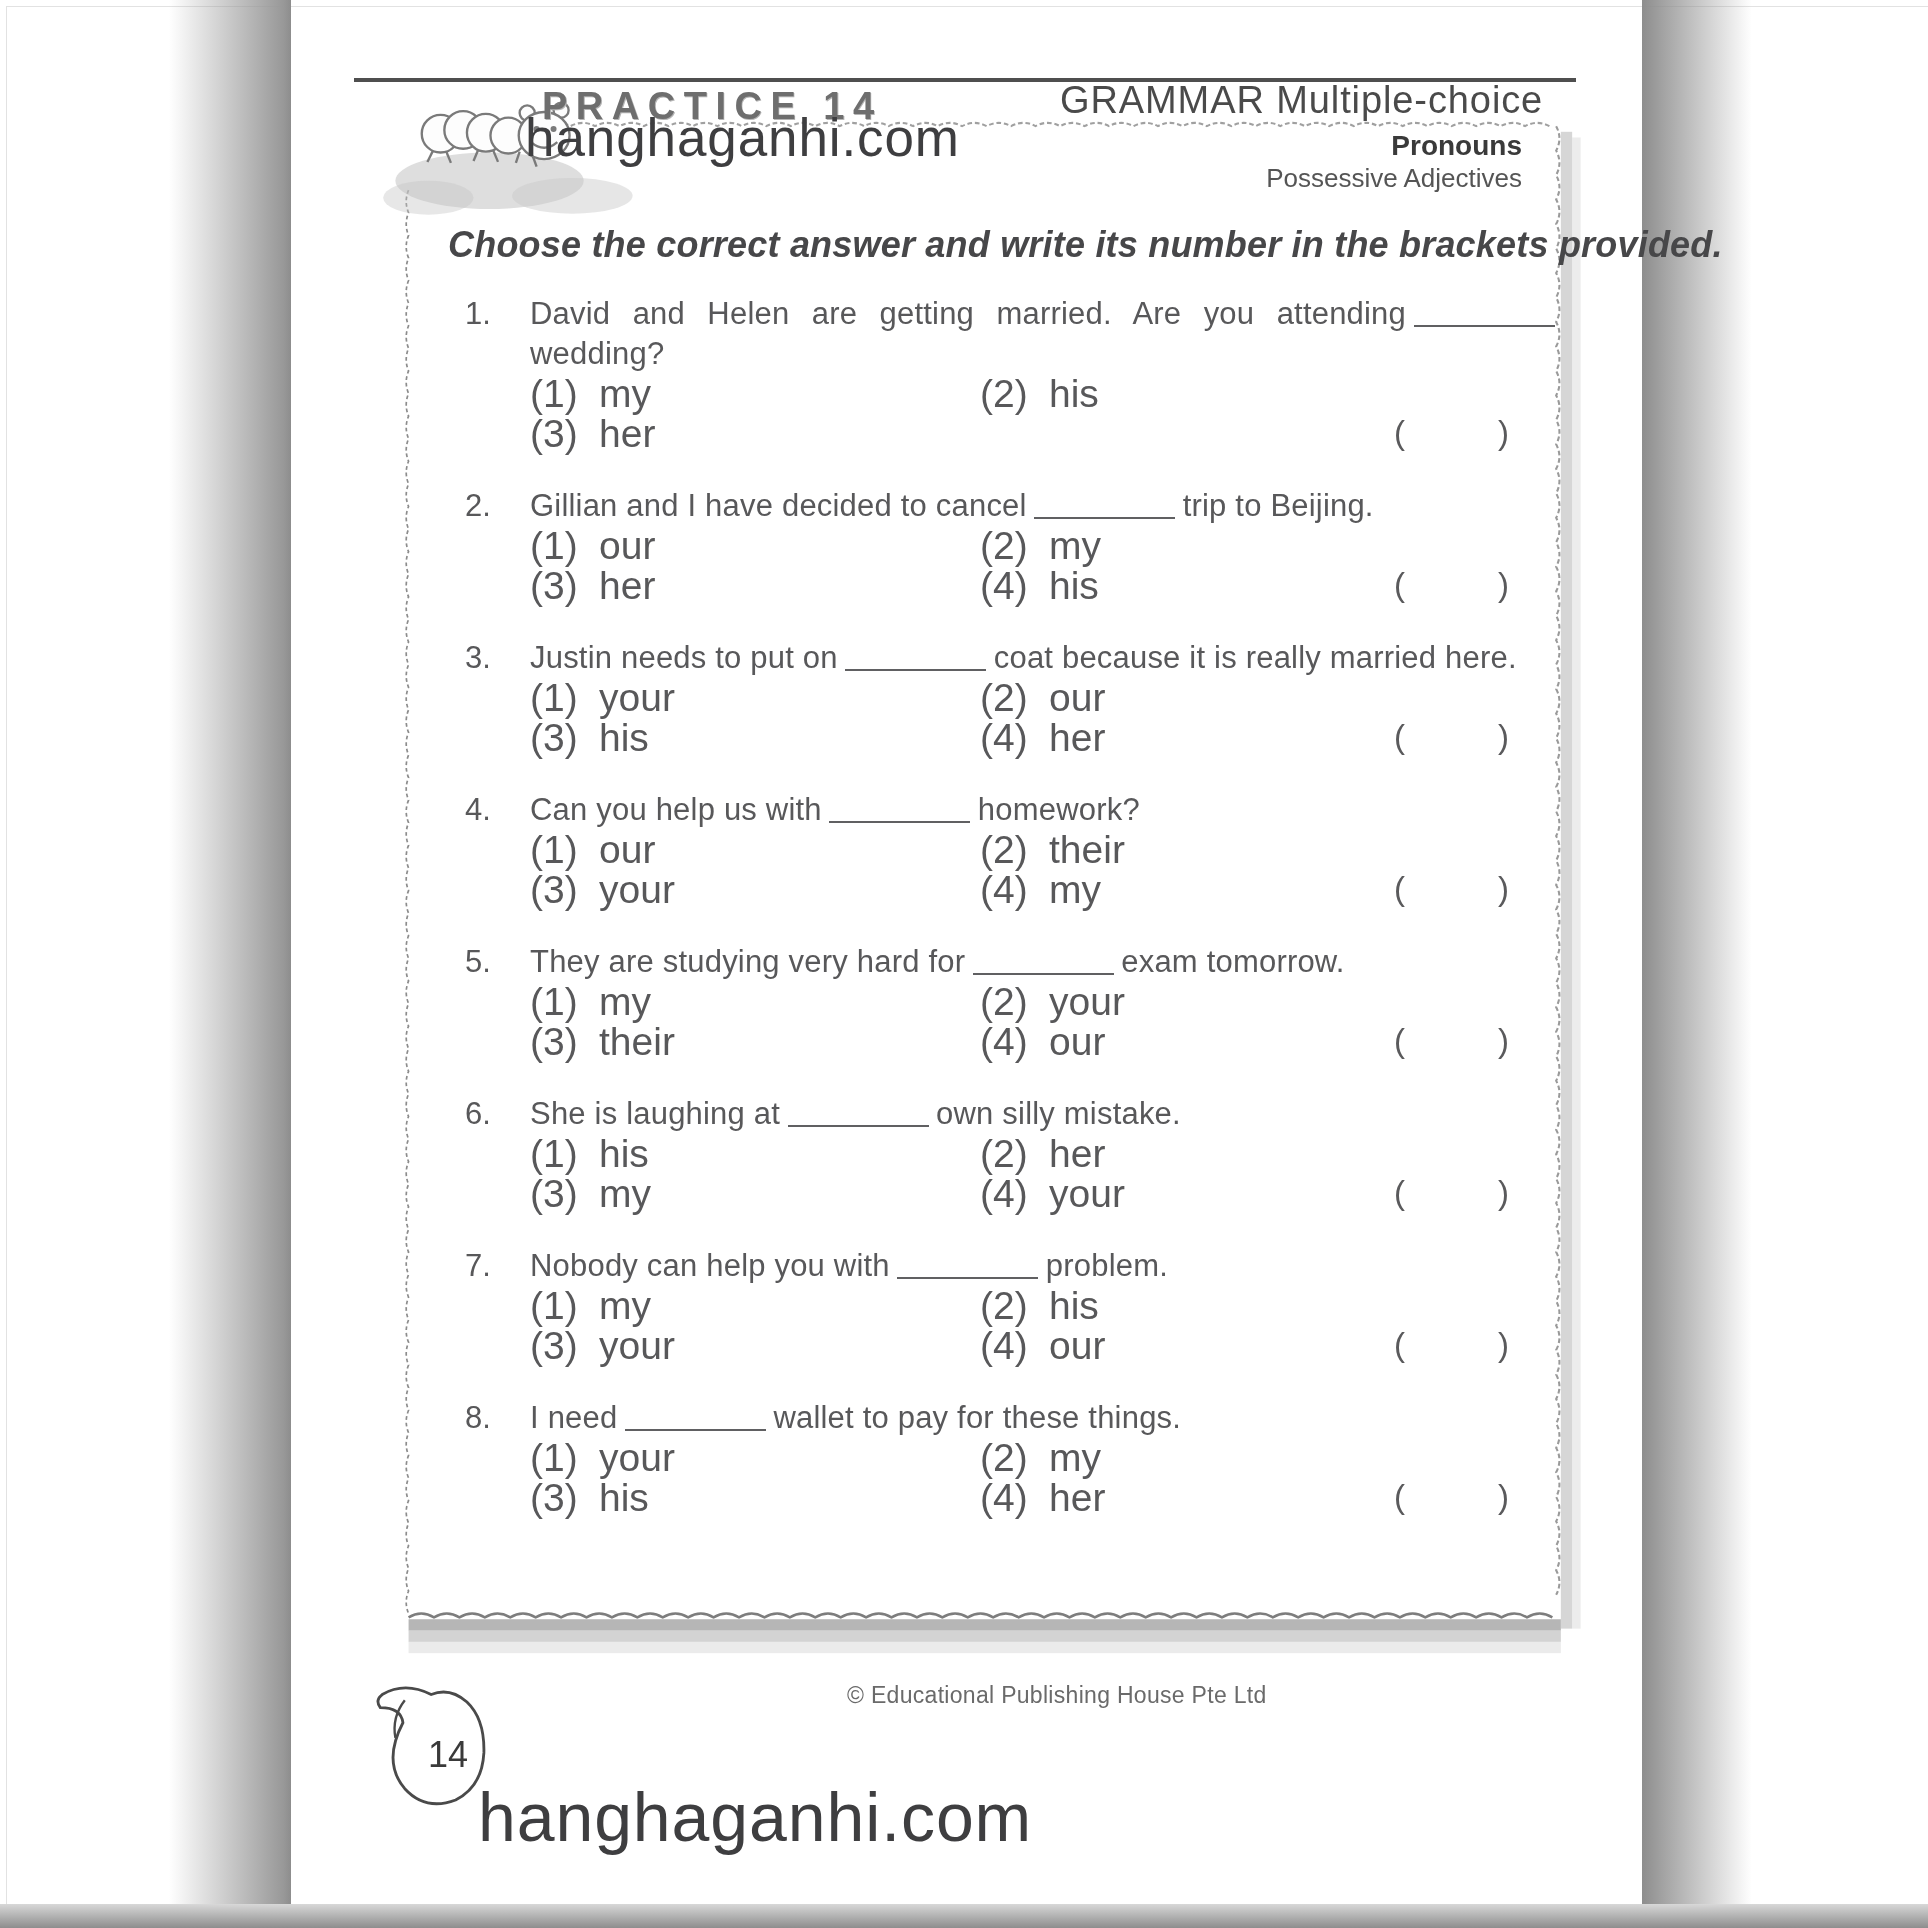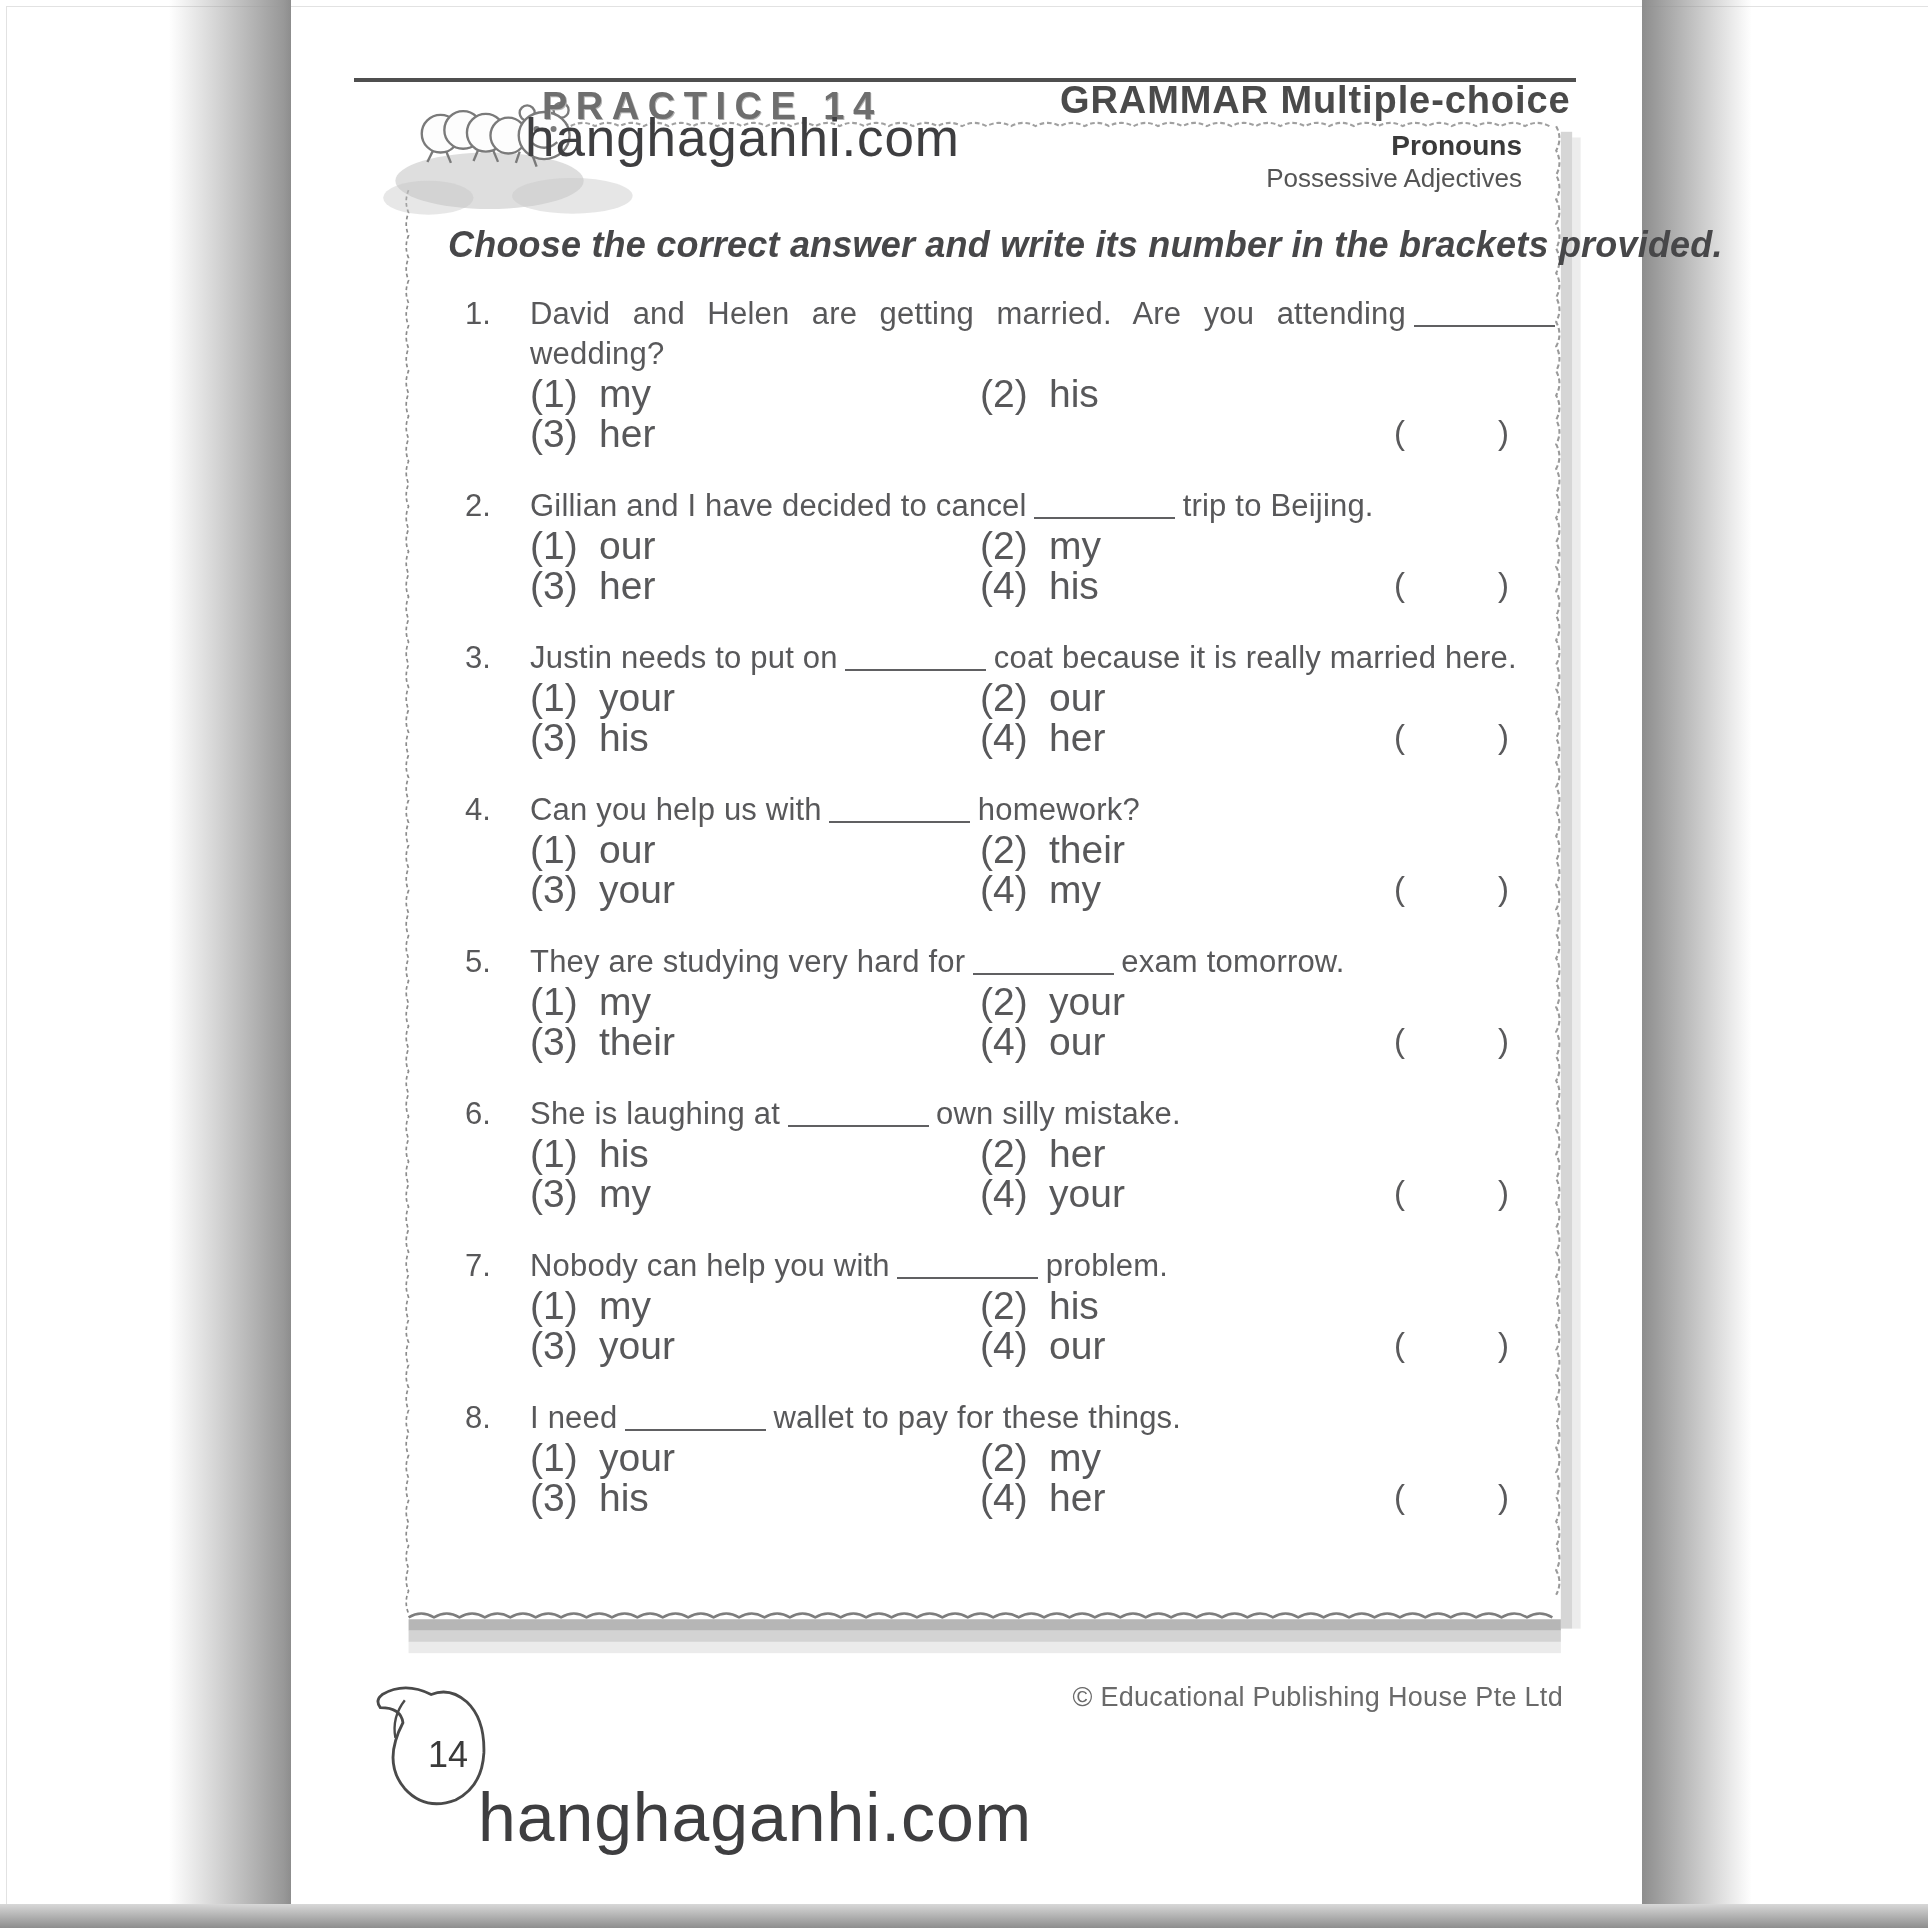--- a/index.html
+++ b/index.html
@@ -12,21 +12,21 @@
   .edge-right{position:absolute;left:1642px;top:0;width:122px;height:1928px;
               background:linear-gradient(to right,#8d8d8d 0%,rgba(255,255,255,0) 90%);}
   .edge-bottom{position:absolute;left:0;top:1904px;width:1928px;height:24.5px;
                background:linear-gradient(to bottom,#d8d8d8 0%,#8a8a8a 100%);}
   
   .frame-svg{position:absolute;left:0;top:0;width:1928px;height:1928px;pointer-events:none;}
   
   .header-rule{position:absolute;left:354px;top:78px;width:1222px;height:3.8px;background:#4f4f4f;}
   .practice-title{position:absolute;left:542px;top:85px;font-size:38px;font-weight:bold;
                   letter-spacing:8.5px;color:#6e6e6e;text-shadow:0.9px 0.9px 0 #b5b5b5;white-space:nowrap;}
-  .grammar-title{position:absolute;left:1060px;top:79px;font-size:38px;font-weight:bold;
+  .grammar-title{position:absolute;left:1060px;top:79px;font-size:38px;font-weight:normal;
                  color:#4a4a4a;white-space:nowrap;letter-spacing:0.9px;}
   .topic-block{position:absolute;left:1083px;top:130px;width:439px;text-align:right;line-height:32px;}
   .topic-main{font-size:28px;font-weight:bold;color:#3a3a3a;}
   .topic-sub{font-size:26px;color:#555;}
   
   .wm-top{position:absolute;left:525px;top:107px;font-size:53px;font-weight:500;
           letter-spacing:0.9px;color:#3e3e40;white-space:nowrap;}
   .wm-bottom{position:absolute;left:478px;top:1778px;font-size:68px;font-weight:500;
              letter-spacing:0.9px;color:#3e3e40;white-space:nowrap;}
   
@@ -41,22 +41,22 @@
   .blank{display:inline-block;width:141px;height:24.5px;border-bottom:2.8px solid #606062;
          position:relative;top:2.8px;margin:0 7.5px;}
   .opts{display:grid;grid-template-columns:450px 1fr;}
   .opt{font-size:39px;line-height:40px;color:#58585a;}
   .onum{display:inline-block;width:69px;}
   .brackets{position:absolute;left:864px;bottom:1.9px;width:115px;display:flex;
             justify-content:space-between;font-size:33px;color:#5a5a5c;}
   
   .page-num{position:absolute;left:414px;top:1734px;width:68px;text-align:center;
             font-size:36px;color:#3a3a3a;}
-  .copyright{position:absolute;left:847px;top:1682px;width:716px;text-align:right;
-             font-size:27px;color:#6a6a6a;letter-spacing:0.3px;}
+  .copyright{position:absolute;left:847px;top:1682px;width:716px;
+             font-size:23px;color:#6a6a6a;letter-spacing:0.3px;}
 </style>
 </head>
 <body>
 
 <div class="canvas">
 
   <div class="outer-border"></div>
   <div class="edge-left"></div>
   <div class="edge-right"></div>
   <div class="edge-bottom"></div>

